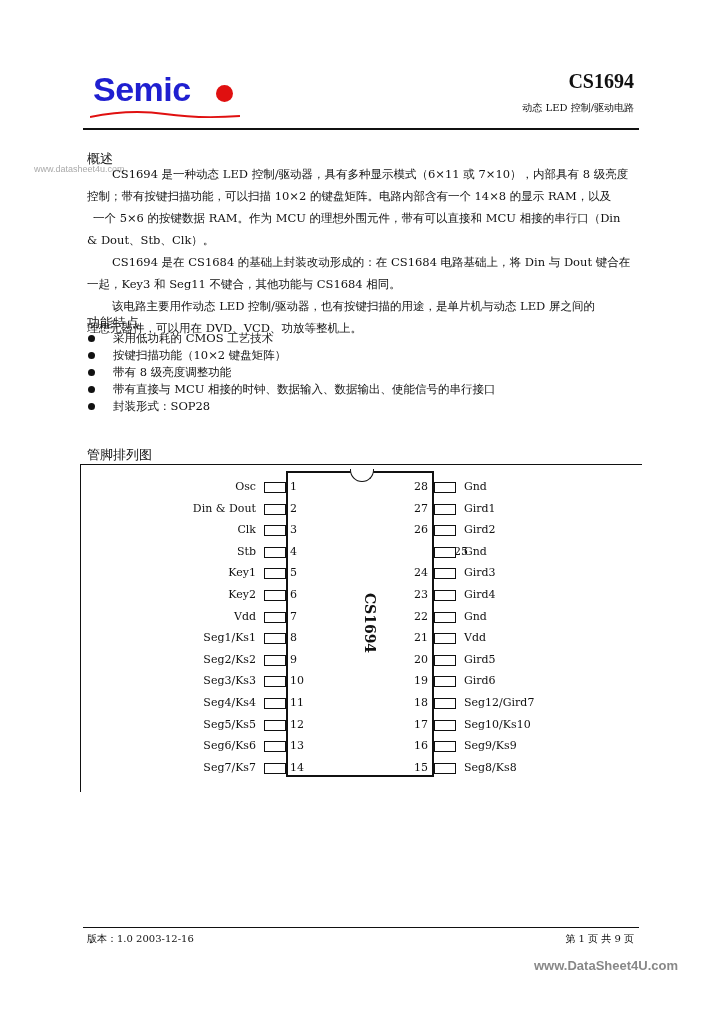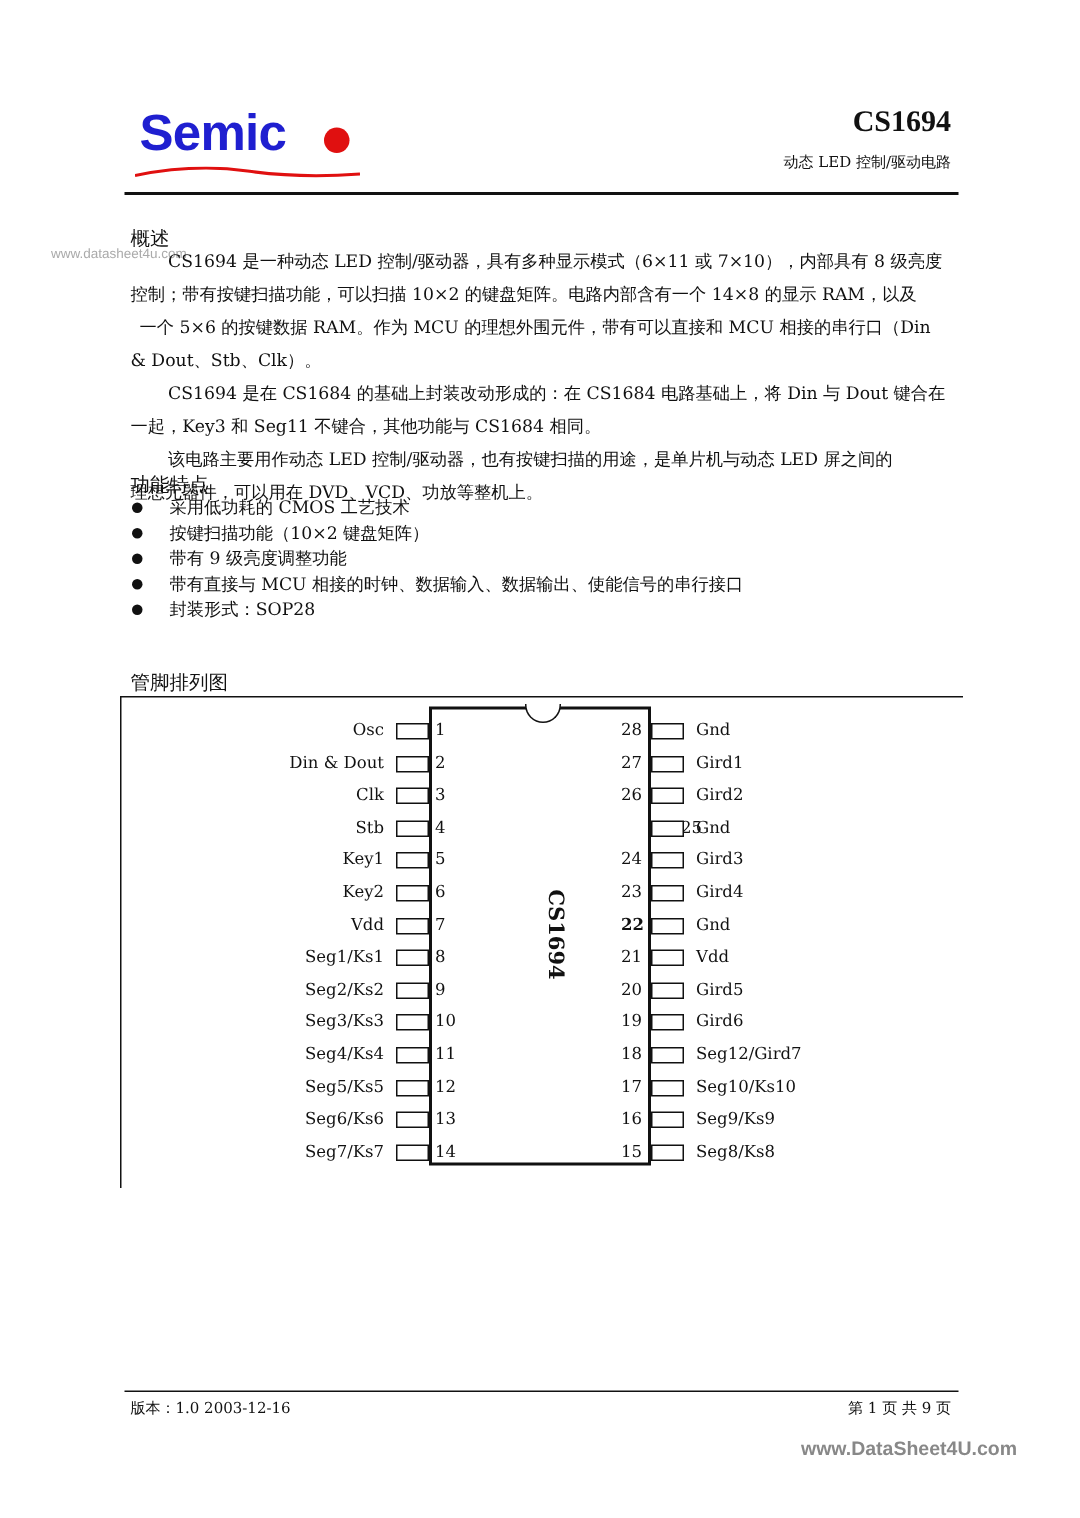--- a/index.html
+++ b/index.html
@@ -51,21 +51,21 @@
   <p style="padding-left:25px;">CS1694 是在 CS1684 的基础上封装改动形成的：在 CS1684 电路基础上，将 Din 与 Dout 键合在</p>
   <p>一起，Key3 和 Seg11 不键合，其他功能与 CS1684 相同。</p>
   <p style="padding-left:25px;">该电路主要用作动态 LED 控制/驱动器，也有按键扫描的用途，是单片机与动态 LED 屏之间的</p>
   <p>理想元器件，可以用在 DVD、VCD、功放等整机上。</p>
 </div>
 
 <div class="abs h2" style="left:87px; top:314px;">功能特点</div>
 <ul class="abs feat" style="left:87px; top:330px; margin:0; padding:0; width:550px;">
   <li><span class="bullet"></span><span>采用低功耗的 CMOS 工艺技术</span></li>
   <li><span class="bullet"></span><span>按键扫描功能（10×2 键盘矩阵）</span></li>
-  <li><span class="bullet"></span><span>带有 9 级亮度调整功能</span></li>
+  <li><span class="bullet"></span><span>带有 8 级亮度调整功能</span></li>
   <li><span class="bullet"></span><span>带有直接与 MCU 相接的时钟、数据输入、数据输出、使能信号的串行接口</span></li>
   <li><span class="bullet"></span><span>封装形式：SOP28</span></li>
 </ul>
 
 <div class="abs h2" style="left:87px; top:446px;">管脚排列图</div>
 <div class="abs" style="left:80px; top:464px; width:562px; height:1px; background:#111;"></div>
 <div class="abs" style="left:80px; top:464px; width:1px; height:328px; background:#111;"></div>
 
 <div class="abs chip"></div>
 <div class="abs notch"></div>
@@ -104,21 +104,21 @@
     <div class="abs pname" style="left:464px; top:566px;">Gird3</div>
     <div class="abs pname" style="right:464px; top:588px; text-align:right;">Key2</div>
     <div class="abs pin" style="left:264px; top:590px;"></div>
     <div class="abs pnum" style="left:290px; top:588px;">6</div>
     <div class="abs pnum" style="left:414px; top:588px;">23</div>
     <div class="abs pin" style="left:434px; top:590px;"></div>
     <div class="abs pname" style="left:464px; top:588px;">Gird4</div>
     <div class="abs pname" style="right:464px; top:610px; text-align:right;">Vdd</div>
     <div class="abs pin" style="left:264px; top:612px;"></div>
     <div class="abs pnum" style="left:290px; top:610px;">7</div>
-    <div class="abs pnum" style="left:414px; top:610px;font-weight:bold;">22</div>
+    <div class="abs pnum" style="left:414px; top:610px;">22</div>
     <div class="abs pin" style="left:434px; top:612px;"></div>
     <div class="abs pname" style="left:464px; top:610px;">Gnd</div>
     <div class="abs pname" style="right:464px; top:631px; text-align:right;">Seg1/Ks1</div>
     <div class="abs pin" style="left:264px; top:633px;"></div>
     <div class="abs pnum" style="left:290px; top:631px;">8</div>
     <div class="abs pnum" style="left:414px; top:631px;">21</div>
     <div class="abs pin" style="left:434px; top:633px;"></div>
     <div class="abs pname" style="left:464px; top:631px;">Vdd</div>
     <div class="abs pname" style="right:464px; top:653px; text-align:right;">Seg2/Ks2</div>
     <div class="abs pin" style="left:264px; top:655px;"></div>

